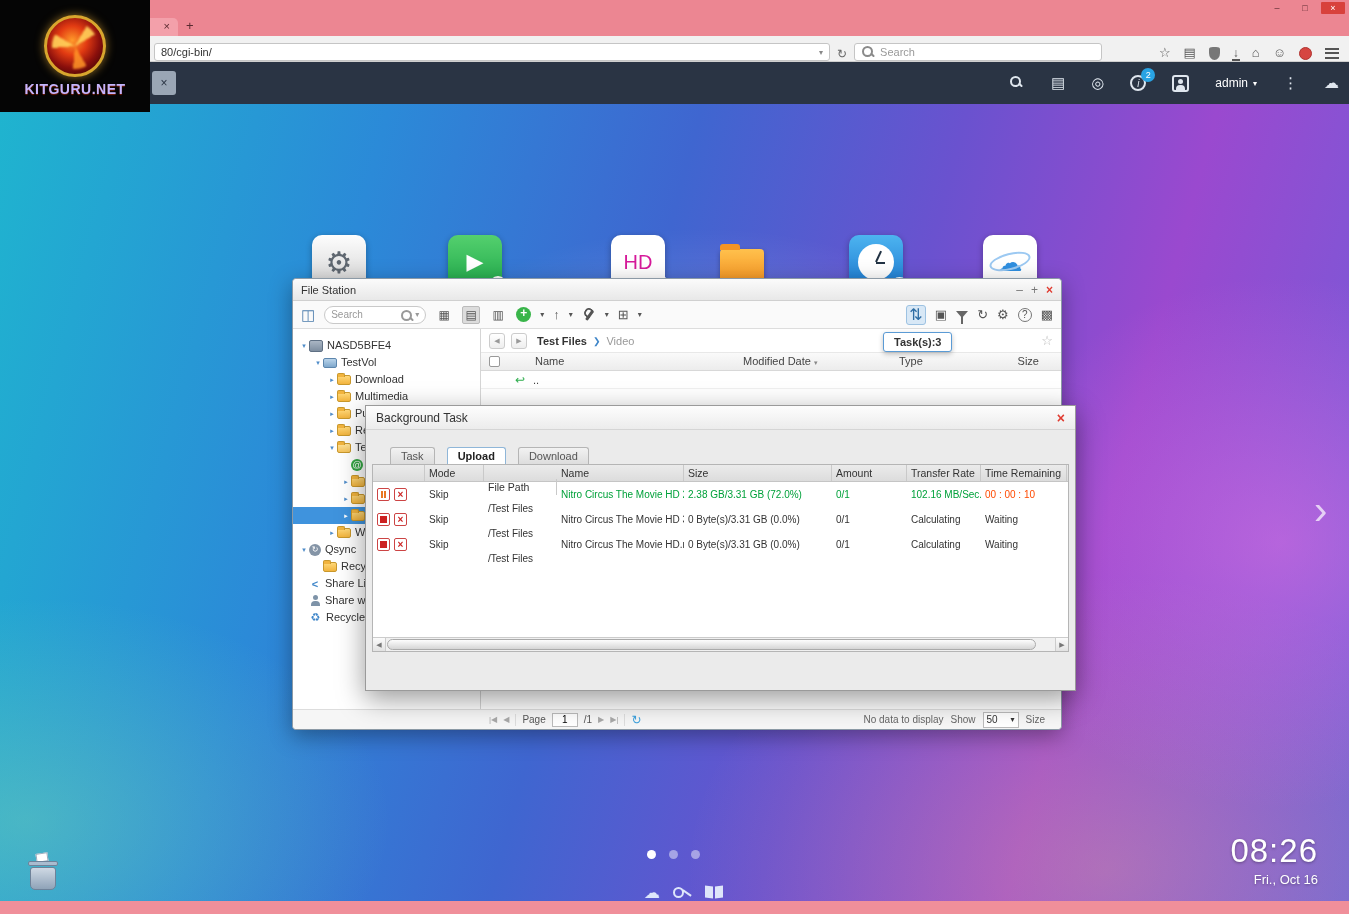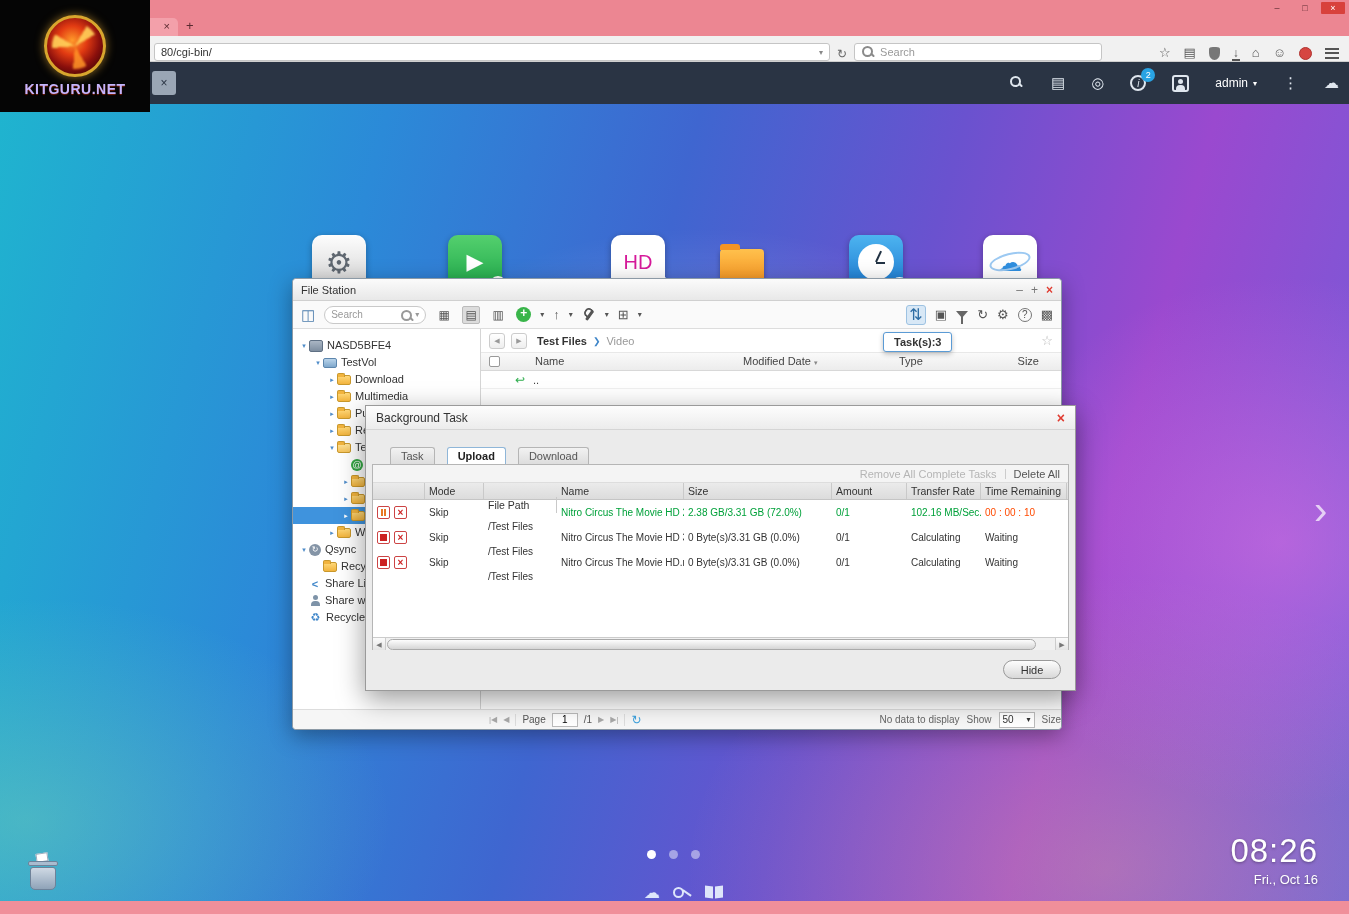--- a/index.html
+++ b/index.html
@@ -154,21 +154,21 @@
   .col-type{position:absolute;left:418px;top:2px;}
   .col-size{position:absolute;right:22px;top:2px;}
   .sort{font-size:7px;color:#888;}
   .uprow{height:18px;border-bottom:1px solid #f0f0f0;display:flex;align-items:center;font-size:11px;color:#444;}
   .upic{margin-left:34px;margin-right:8px;color:#2fae4e;font-size:12px;}
   .fs-statusbar{position:absolute;left:0;right:0;bottom:0;height:20px;background:#f6f6f6;border-top:1px solid #ddd;border-radius:0 0 4px 4px;display:flex;align-items:center;font-size:10px;color:#555;padding-left:196px;gap:6px;}
   .pg-ic{color:#a8a8a8;font-size:8px;}
   .pg-input{width:26px;height:14px;border:1px solid #bbb;font-size:10px;text-align:center;font-family:"Liberation Sans",sans-serif;}
   .sb-sep{width:1px;height:12px;background:#ddd;}
   .sb-refresh{color:#3aa0dd;font-size:12px;}
-  .sb-right{margin-left:auto;display:flex;align-items:center;gap:7px;padding-right:0;color:#666;}
+  .sb-right{margin-left:auto;display:flex;align-items:center;gap:7px;padding-right:16px;color:#666;}
   .showsel{width:36px;height:16px;border:1px solid #bbb;background:#fff;display:flex;align-items:center;justify-content:space-between;padding:0 3px;color:#333;}
   .fs-tooltip{position:absolute;left:590px;top:53px;background:#fff;border:1px solid #5b9bd5;border-radius:3px;box-shadow:0 2px 5px rgba(0,0,0,.25);font-size:11px;font-weight:bold;color:#333;padding:3px 10px;z-index:5;white-space:nowrap;}
 
   
   .bt-window{position:absolute;left:365px;top:301px;width:711px;height:286px;background:#ebebeb;border:1px solid #9a9a9a;box-shadow:0 8px 26px rgba(0,0,0,.4);z-index:40;}
   .bt-titlebar{position:absolute;left:0;top:0;right:0;height:24px;background:linear-gradient(#fdfdfd,#ececec);border-bottom:1px solid #d5d5d5;display:flex;align-items:center;padding:0 10px;}
   .bt-title{font-size:12px;color:#333;}
   .bt-close{margin-left:auto;color:#e03c31;font-weight:bold;font-size:14px;}
   .bt-tabs{position:absolute;left:24px;top:41px;display:flex;gap:12px;}
   .bt-tab{height:17px;padding:0 10px;font-size:11px;color:#555;background:linear-gradient(#f2f2f2,#ddd);border:1px solid #b5b5b5;border-bottom:none;border-radius:3px 3px 0 0;display:flex;align-items:center;}
@@ -475,25 +475,20 @@
             <span>Task</span>
           </span>
         <span class="bt-tab active">
             <span>Upload</span>
           </span>
         <span class="bt-tab">
             <span>Download</span>
           </span>
       </div>
       <div class="bt-panel">
-        <div class="bt-actions">
-          <span class="act-dim">Remove All Complete Tasks</span>
-          <span class="act-sep"></span>
-          <span class="act-del">Delete All</span>
-        </div>
         <div class="bt-header">
           <span class="cell w0"></span>
           <span class="cell w1">Mode</span>
           <span class="cell w2">File Path</span>
           <span class="cell w3">Name</span>
           <span class="cell w4">Size</span>
           <span class="cell w5">Amount</span>
           <span class="cell w6">Transfer Rate</span>
           <span class="cell w7">Time Remaining</span>
         </div>
@@ -554,23 +549,20 @@
           <span class="cell w6">Calculating</span>
           <span class="cell w7">Waiting</span>
         </div>
 
         <div class="bt-hscroll">
           <span class="hs-arrow">◀</span>
           <span class="hs-thumb"></span>
           <span class="hs-arrow right">▶</span>
         </div>
       </div>
-      <div class="bt-footer">
-        <span class="hide-btn">Hide</span>
-      </div>
     </div>
 
     <span class="chevron-right">›</span>
     <div class="dots">
       <span class="dot on"></span>
       <span class="dot"></span>
       <span class="dot"></span>
     </div>
     <div class="quick">
       <span class="qi qi-cloud2">☁</span>

